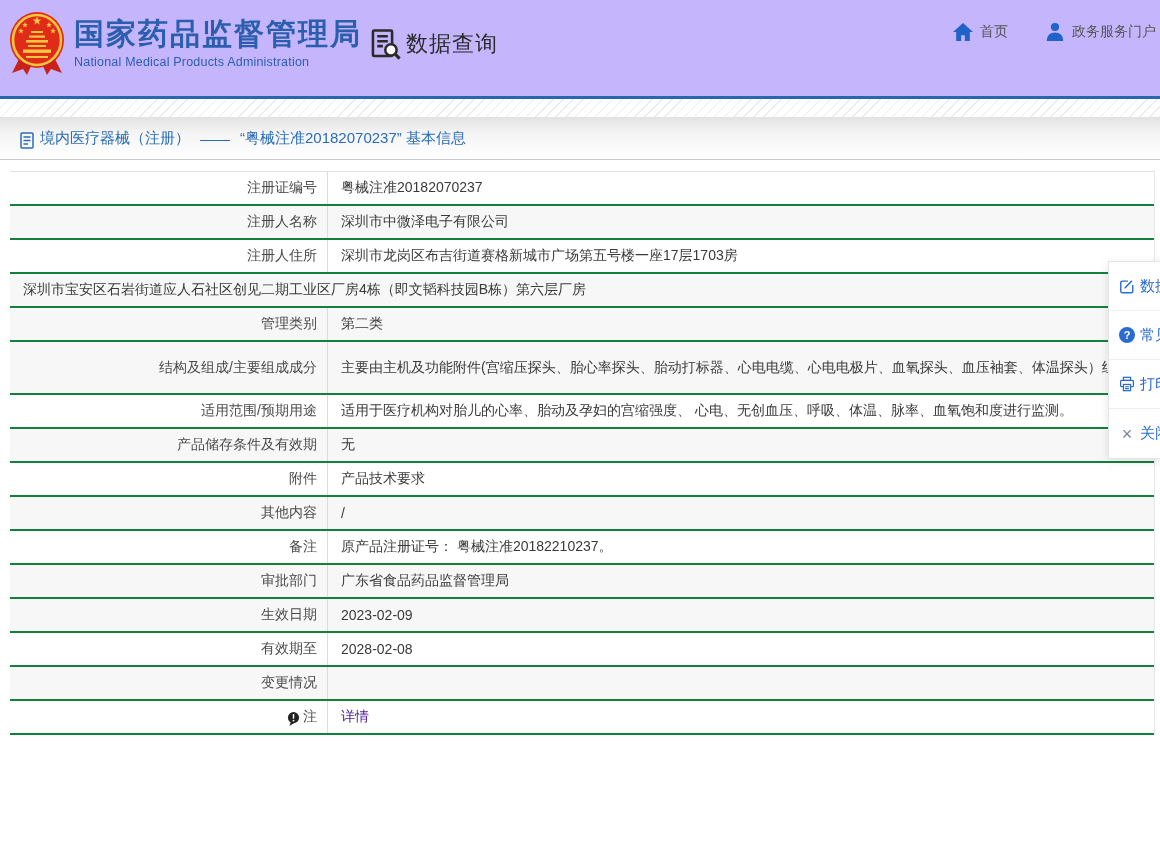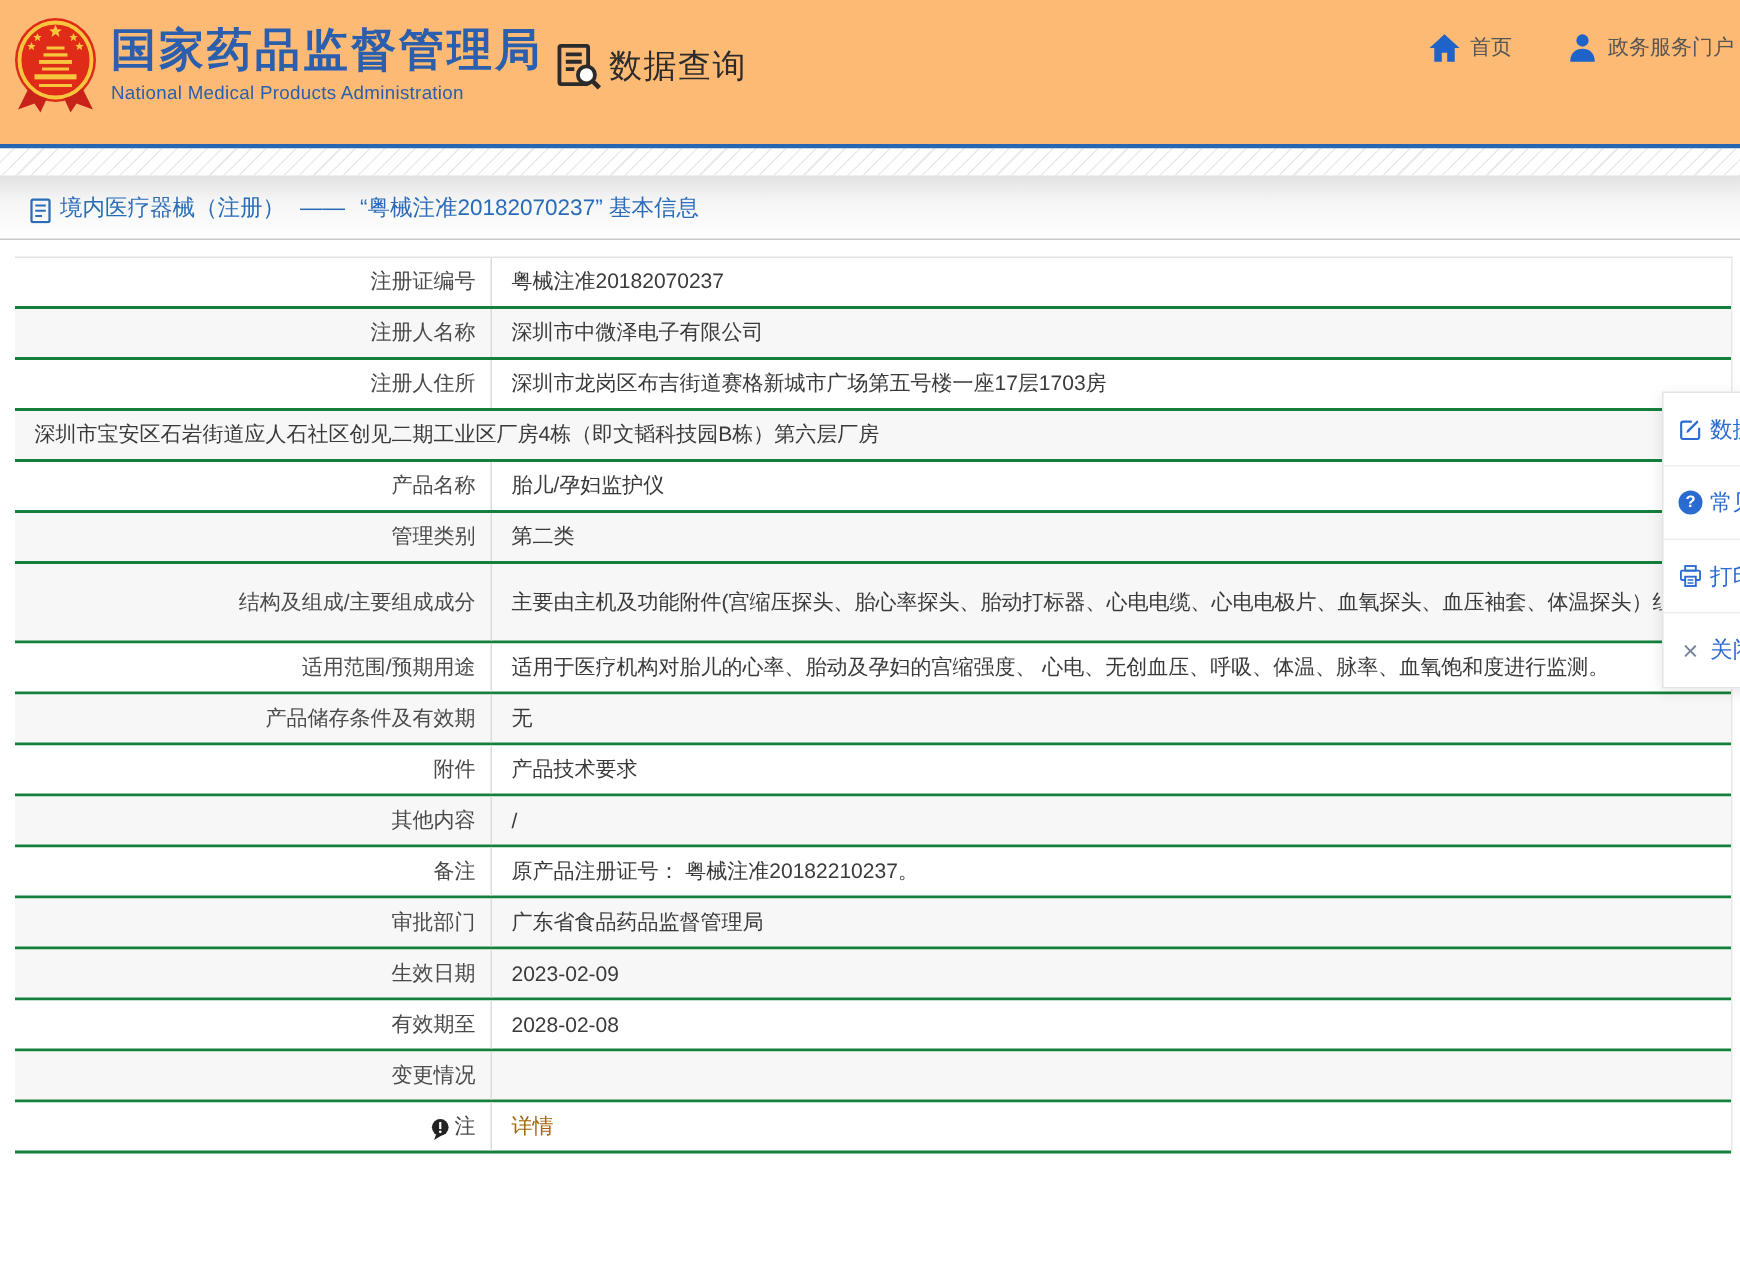--- a/index.html
+++ b/index.html
@@ -1,21 +1,21 @@
 <!DOCTYPE html>
 <html><head>
 <meta charset="utf-8">
 <style>
   * { margin:0; padding:0; box-sizing:border-box; }
   html,body { background:#fff; }
   body { font-family:"Liberation Sans","DejaVu Sans",sans-serif; color:#333; }
   .page { position:relative; width:1160px; height:854px; overflow:hidden; background:#fff; }
 
   
-  .header { position:relative; width:100%; height:96px; background:#fdba74; }
+  .header { position:relative; width:100%; height:96px; background:#c4b5fd; }
   .logo-block { position:absolute; left:8px; top:9px; display:flex; align-items:flex-start; cursor:pointer; }
   .emblem { width:58px; height:68px; }
   .org-names { margin-left:8px; padding-top:8px; }
   .org-cn { font-size:30px; font-weight:bold; color:#2b5fae; letter-spacing:2px; line-height:1.1; }
   .org-en { font-size:12.5px; color:#2b5fae; margin-top:5px; letter-spacing:0.2px; }
   .data-query { position:absolute; left:368px; top:27px; display:flex; align-items:center; gap:4px; cursor:pointer; }
   .data-query-label { font-size:22px; color:#2b2b2b; font-weight:500; letter-spacing:1px; }
   .top-nav { position:absolute; top:22px; right:4px; display:flex; gap:36px; }
   .nav-item { display:flex; flex-direction:row; align-items:center; gap:6px; cursor:pointer; }
   .nav-item .lbl { font-size:14px; color:#555; white-space:nowrap; }
@@ -33,21 +33,21 @@
   .crumb-dash { margin:0 10px; color:#2a6cb8; }
 
   
   .info-table { margin:11px 0 0 10px; width:1145px; border-top:1px solid #e2e2e2; border-right:1px solid #e8e8e8; }
   .trow { display:flex; min-height:34px; border-bottom:2px solid #15803d; background:#fff; }
   .trow.alt { background:#f7f7f7; }
   .trow.tall { min-height:53px; }
   .tlabel { width:318px; flex:none; display:flex; align-items:center; justify-content:flex-end;
     padding-right:10px; border-right:1px solid #dcdcdc; font-size:14px; color:#4a4a4a; text-align:right; gap:3px; }
   .tvalue { flex:1; display:flex; align-items:center; padding-left:13px; font-size:14px; color:#3a3a3a; white-space:nowrap; overflow:visible; }
-  .tvalue .link { color:#a16207; cursor:pointer; }
+  .tvalue .link { color:#4c1d95; cursor:pointer; }
   .note-ico { position:relative; top:1px; }
 
   
   .side-panel { position:absolute; left:1108px; top:261px; width:190px; background:#fff;
     border:1px solid #e4e4e4; box-shadow:0 2px 10px rgba(0,0,0,0.10); z-index:20; }
   .sp-item { height:49px; display:flex; align-items:center; gap:5px; padding-left:10px;
     border-bottom:1px solid #efefef; cursor:pointer; }
   .sp-item:last-child { border-bottom:none; }
   .sp-item .sp-lbl { font-size:15px; color:#2a6bd2; white-space:nowrap; }
   .qicon { width:16px; height:16px; flex:none; border-radius:50%; background:#2a6bd2; color:#fff;
@@ -147,28 +147,20 @@
         </div>
         <div class="tvalue">
           <span>深圳市龙岗区布吉街道赛格新城市广场第五号楼一座17层1703房</span>
         </div>
       </div>
       <div class="trow alt">
         <div class="tvalue">
           <span>深圳市宝安区石岩街道应人石社区创见二期工业区厂房4栋（即文韬科技园B栋）第六层厂房</span>
         </div>
       </div>
-      <div class="trow">
-        <div class="tlabel">
-          <span>产品名称</span>
-        </div>
-        <div class="tvalue">
-          <span>胎儿/孕妇监护仪</span>
-        </div>
-      </div>
       <div class="trow alt">
         <div class="tlabel">
           <span>管理类别</span>
         </div>
         <div class="tvalue">
           <span>第二类</span>
         </div>
       </div>
       <div class="trow alt tall">
         <div class="tlabel">

